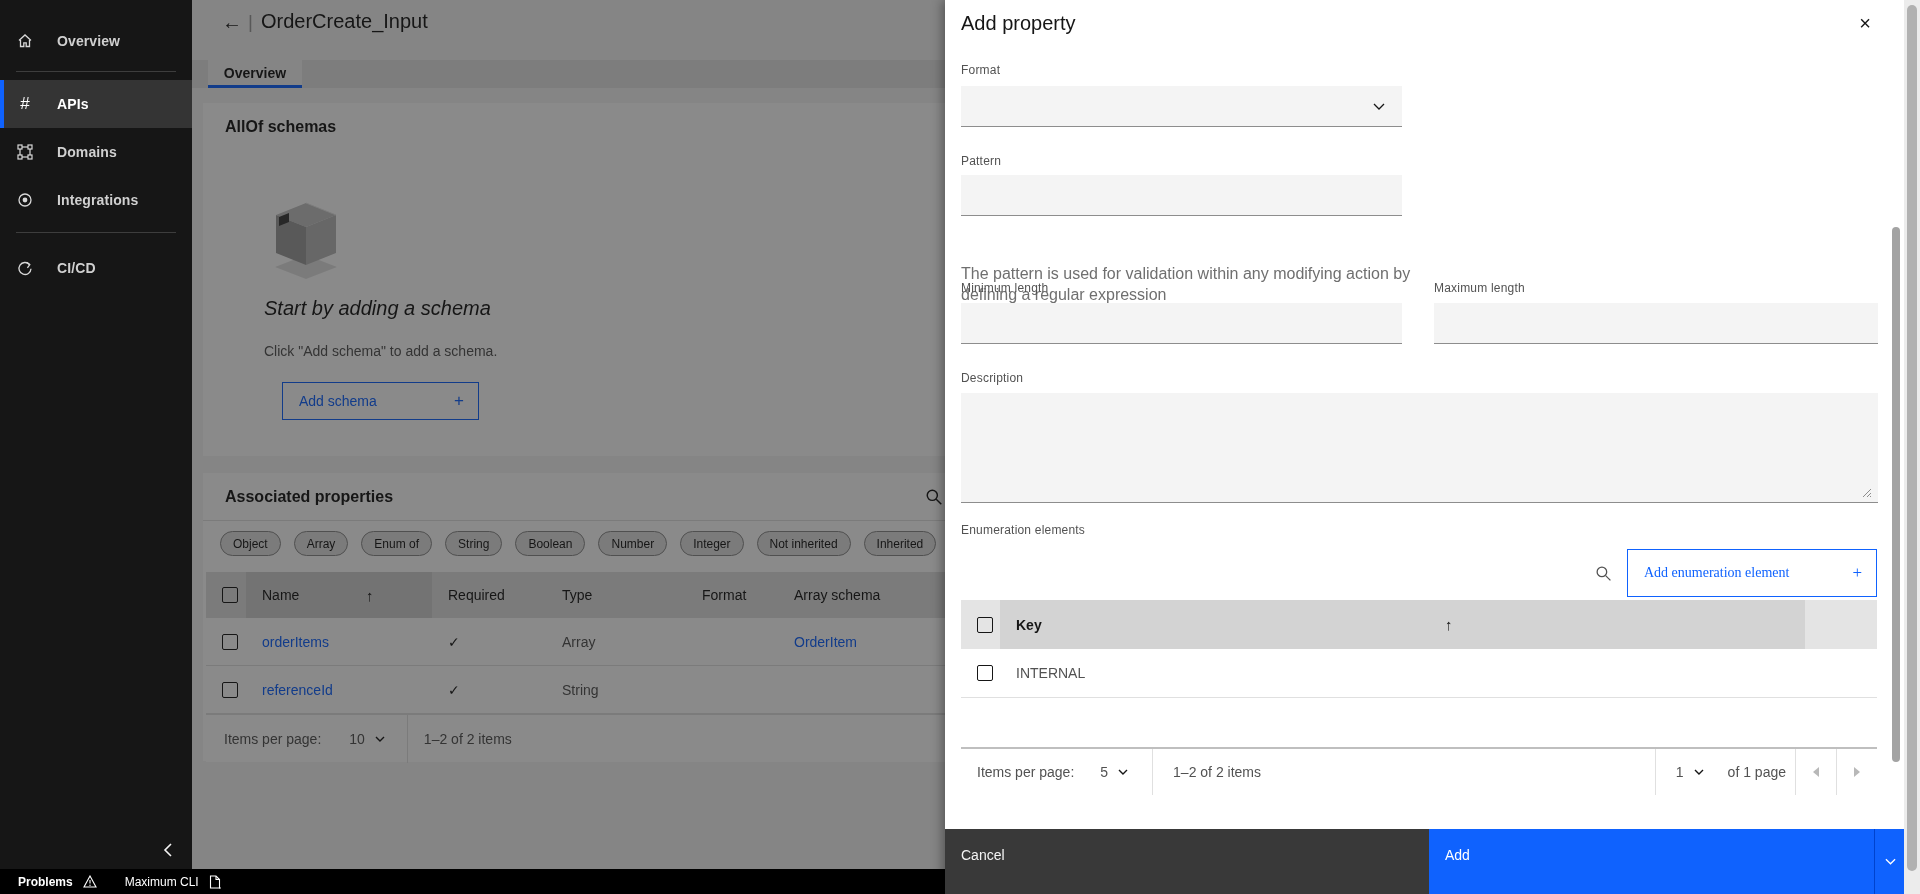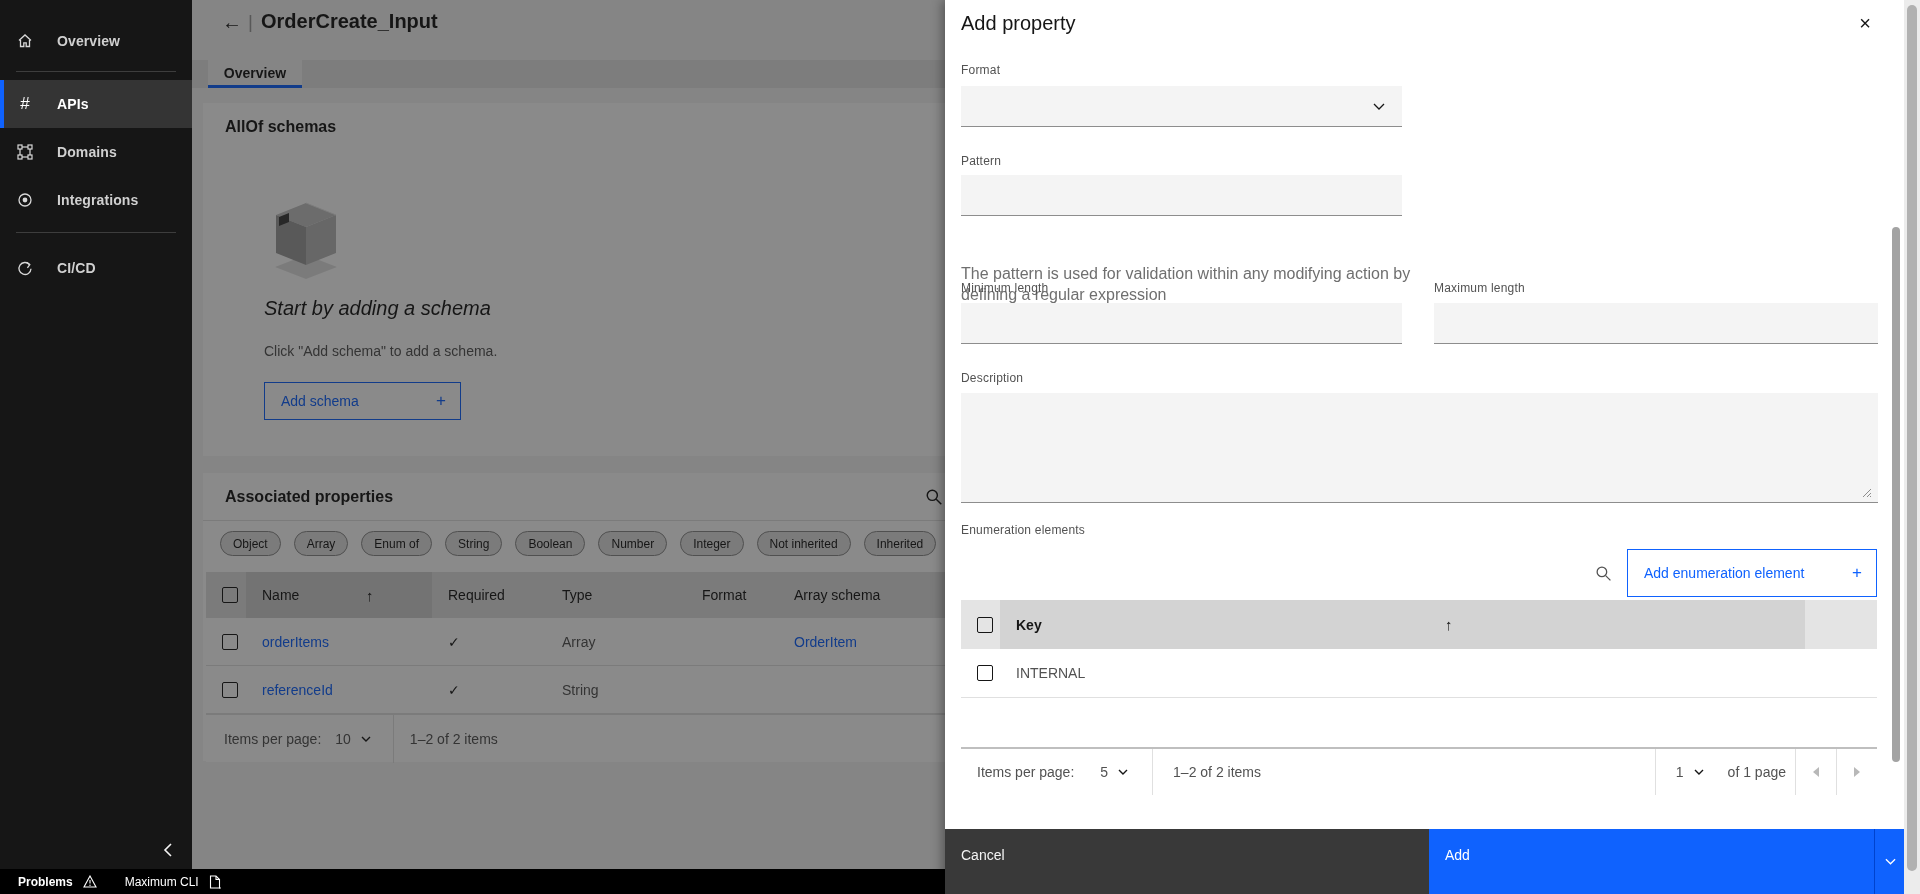--- a/index.html
+++ b/index.html
@@ -16,33 +16,33 @@
   .snav-item.sel::before { content:""; position:absolute; left:0; top:0; width:4px; height:48px; background:#0f62fe; }
   .snav-item.sel .lab { color:#ffffff; }
   .snav-div { position:absolute; left:16px; width:160px; border-top:1px solid #3d3d3d; }
   .collapse-btn { position:absolute; left:152px; top:834px; width:32px; height:32px; display:flex; align-items:center; justify-content:center; color:#f4f4f4; cursor:pointer; }
 
   
   .main { position:absolute; left:192px; top:0; width:753px; height:869px; background:#f4f4f4; overflow:hidden; z-index:1; }
   .scrim { position:absolute; left:192px; top:0; width:753px; height:869px; background:rgba(22,22,22,.5); z-index:4; }
   .mc-back { position:absolute; left:30px; top:11px; font-size:20px; color:#161616; cursor:pointer; }
   .mc-pipe { position:absolute; left:56px; top:11px; font-size:19px; color:#9a9a9a; }
-  .mc-title { position:absolute; left:69px; top:10px; font-size:20px; font-weight:700; color:#161616; }
+  .mc-title { position:absolute; left:69px; top:10px; font-size:20px; font-weight:400; color:#161616; }
   .tabstrip { position:absolute; left:0; top:60px; width:753px; height:28px; background:#e4e4e4; }
   .tab-sel { position:absolute; left:16px; top:0; width:94px; height:28px; background:#f4f4f4; border-bottom:3px solid #0f62fe;
     display:flex; align-items:center; justify-content:center; font-size:14px; font-weight:600; cursor:pointer; }
 
   .card { position:absolute; left:11px; width:1000px; background:#ffffff; }
   .card1 { top:103px; height:353px; }
   .card2 { top:473px; height:288px; }
   .card-h { position:absolute; left:22px; top:15px; font-size:16px; font-weight:600; }
   .empty-title { position:absolute; left:61px; top:194px; font-size:20px; font-weight:400;font-style:italic; }
   .empty-sub { position:absolute; left:61px; top:240px; font-size:14px; color:#525252; }
   .btn-outline { position:absolute; display:flex; align-items:center; border:1px solid #0f62fe; color:#0f62fe; font-size:14px; cursor:pointer; background:transparent; }
-  .add-schema { left:61px; top:279px; width:197px; height:38px; padding-left:16px; }
+  .add-schema { left:79px; top:279px; width:197px; height:38px; padding-left:16px; }
   .btn-outline .plusr { position:absolute; right:14px; font-size:17px; }
 
   .c2-search { position:absolute; left:722px; top:15px; width:18px; height:18px; cursor:pointer; }
   .c2-div { position:absolute; left:0; top:47px; width:1000px; border-top:1px solid #e0e0e0; }
   .tags { position:absolute; left:17px; top:58px; display:flex; gap:13px; }
   .tag { height:25px; padding:0 12px; border-radius:13px; background:#e0e0e0; border:1px solid #8a8a8a;
     font-size:12px; color:#161616; display:flex; align-items:center; cursor:pointer; white-space:nowrap; }
 
   .mtable { position:absolute; left:3px; top:99px; width:960px; }
   .mt-row { display:flex; }
@@ -51,21 +51,21 @@
   .c-cb { width:40px; } .c-name { width:186px; } .c-req { width:114px; } .c-type { width:140px; } .c-fmt { width:92px; } .c-arr { width:388px; }
   .mt-head .cell { font-weight:400; color:#161616; }
   .mt-head .c-name { background:#d1d1d1; position:relative; cursor:pointer; }
   .sortarrow { position:absolute; left:120px; font-size:15px; color:#161616; }
   .mt-body-row { height:48px; background:#ffffff; border-bottom:1px solid #e0e0e0; }
   .cb { width:16px; height:16px; border:1px solid #161616; border-radius:2px; background:transparent; flex:0 0 auto; cursor:pointer; }
   .linkblue { color:#0f62fe; cursor:pointer; }
   .checkmark { font-size:14px; color:#161616; }
   .mt-pag { height:48px; background:#ffffff; display:flex; align-items:center; font-size:14px; color:#525252; }
   .mt-pag .lab { margin-left:18px; }
-  .pag-sel { display:flex; align-items:center; gap:10px; margin-left:14px; cursor:pointer; }
+  .pag-sel { display:flex; align-items:center; gap:10px; margin-left:28px; cursor:pointer; }
   .pag-div { width:1px; height:48px; background:#e0e0e0; margin-left:22px; }
   .pag-range { margin-left:16px; }
 
   
   .statusbar { position:absolute; left:0; top:869px; width:1920px; height:25px; background:#000; z-index:6; display:flex; align-items:center; }
   .sb-item { display:flex; align-items:flex-start; color:#fff; font-size:12px; cursor:pointer; }
   .sb-problems { margin-left:18px; font-weight:600; }
   .sb-ic { margin-left:10px; display:flex; }
   .sb-cli { margin-left:28px; }
 
@@ -75,21 +75,21 @@
   .m-close { position:absolute; left:903px; top:6px; width:34px; height:34px; display:flex; align-items:center; justify-content:center; font-size:20px; color:#161616; cursor:pointer; }
   .flabel { position:absolute; font-size:12px; color:#525252; letter-spacing:.2px; }
   .finput { position:absolute; background:#f4f4f4; border:none; border-bottom:1px solid #8d8d8d; height:41px; font-size:14px; padding:0 14px; color:#161616; }
   .fselect { cursor:pointer; }
   .sel-chev { position:absolute; display:flex; }
   .fhelper { position:absolute; left:16px; top:220px; width:452px; font-size:16px; line-height:1.34; color:#6f6f6f;margin-top:43px; }
   .ftextarea { position:absolute; left:16px; top:393px; width:917px; height:110px; background:#f4f4f4; border:none; border-bottom:1px solid #8d8d8d; resize:none; font-family:inherit; font-size:14px; padding:10px 14px; }
   .resize-h { position:absolute; left:916px; top:487px; }
 
   .e-search { position:absolute; left:634px; top:549px; width:48px; height:48px; display:flex; align-items:center; justify-content:center; cursor:pointer; }
-  .add-enum { left:682px; top:549px; width:250px; height:48px; padding-left:16px; background:#fff; }
+  .add-enum { left:682px; top:549px; width:250px; height:48px; padding-left:16px; background:#fff;font-family:Liberation Serif, serif; }
 
   .etable { position:absolute; left:16px; top:600px; width:916px; }
   .et-head { display:flex; height:49px; }
   .et-cb { width:39px; background:#e4e4e4; display:flex; align-items:center; padding-left:16px; }
   .et-key { width:805px; background:#d3d3d3; display:flex; align-items:center; padding-left:16px; font-size:14px; font-weight:600; position:relative; cursor:pointer; }
   .et-key .sortarrow { left:445px; }
   .et-fill { flex:1; background:#e4e4e4; }
   .et-row { display:flex; align-items:center; height:49px; background:#fff; border-bottom:1px solid #e0e0e0; }
   .et-row .cbwrap { width:39px; padding-left:16px; display:flex; }
   .et-row .val { font-size:14px; color:#525252; margin-left:16px; }

